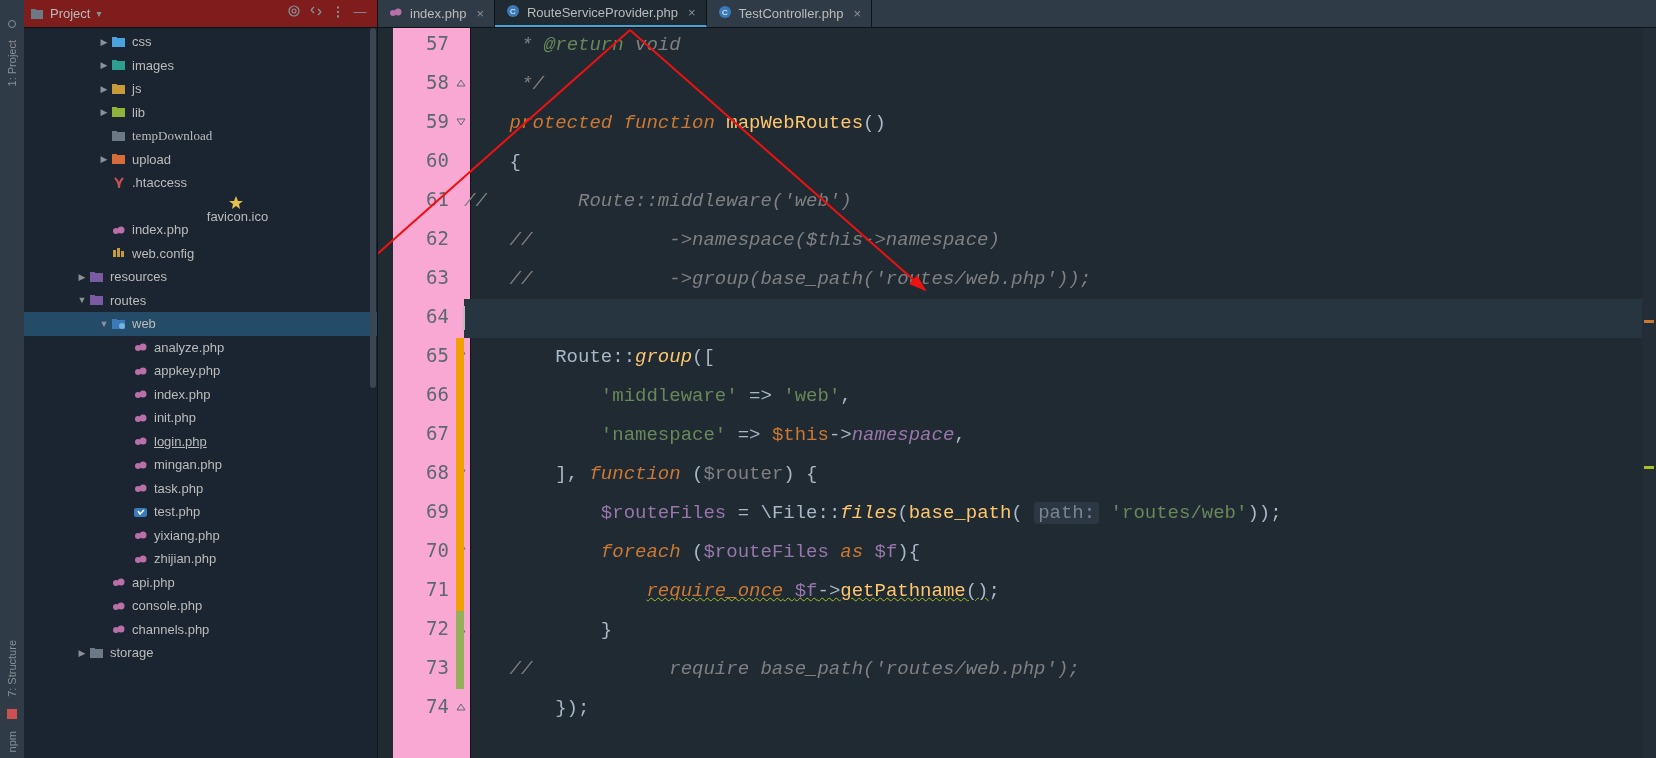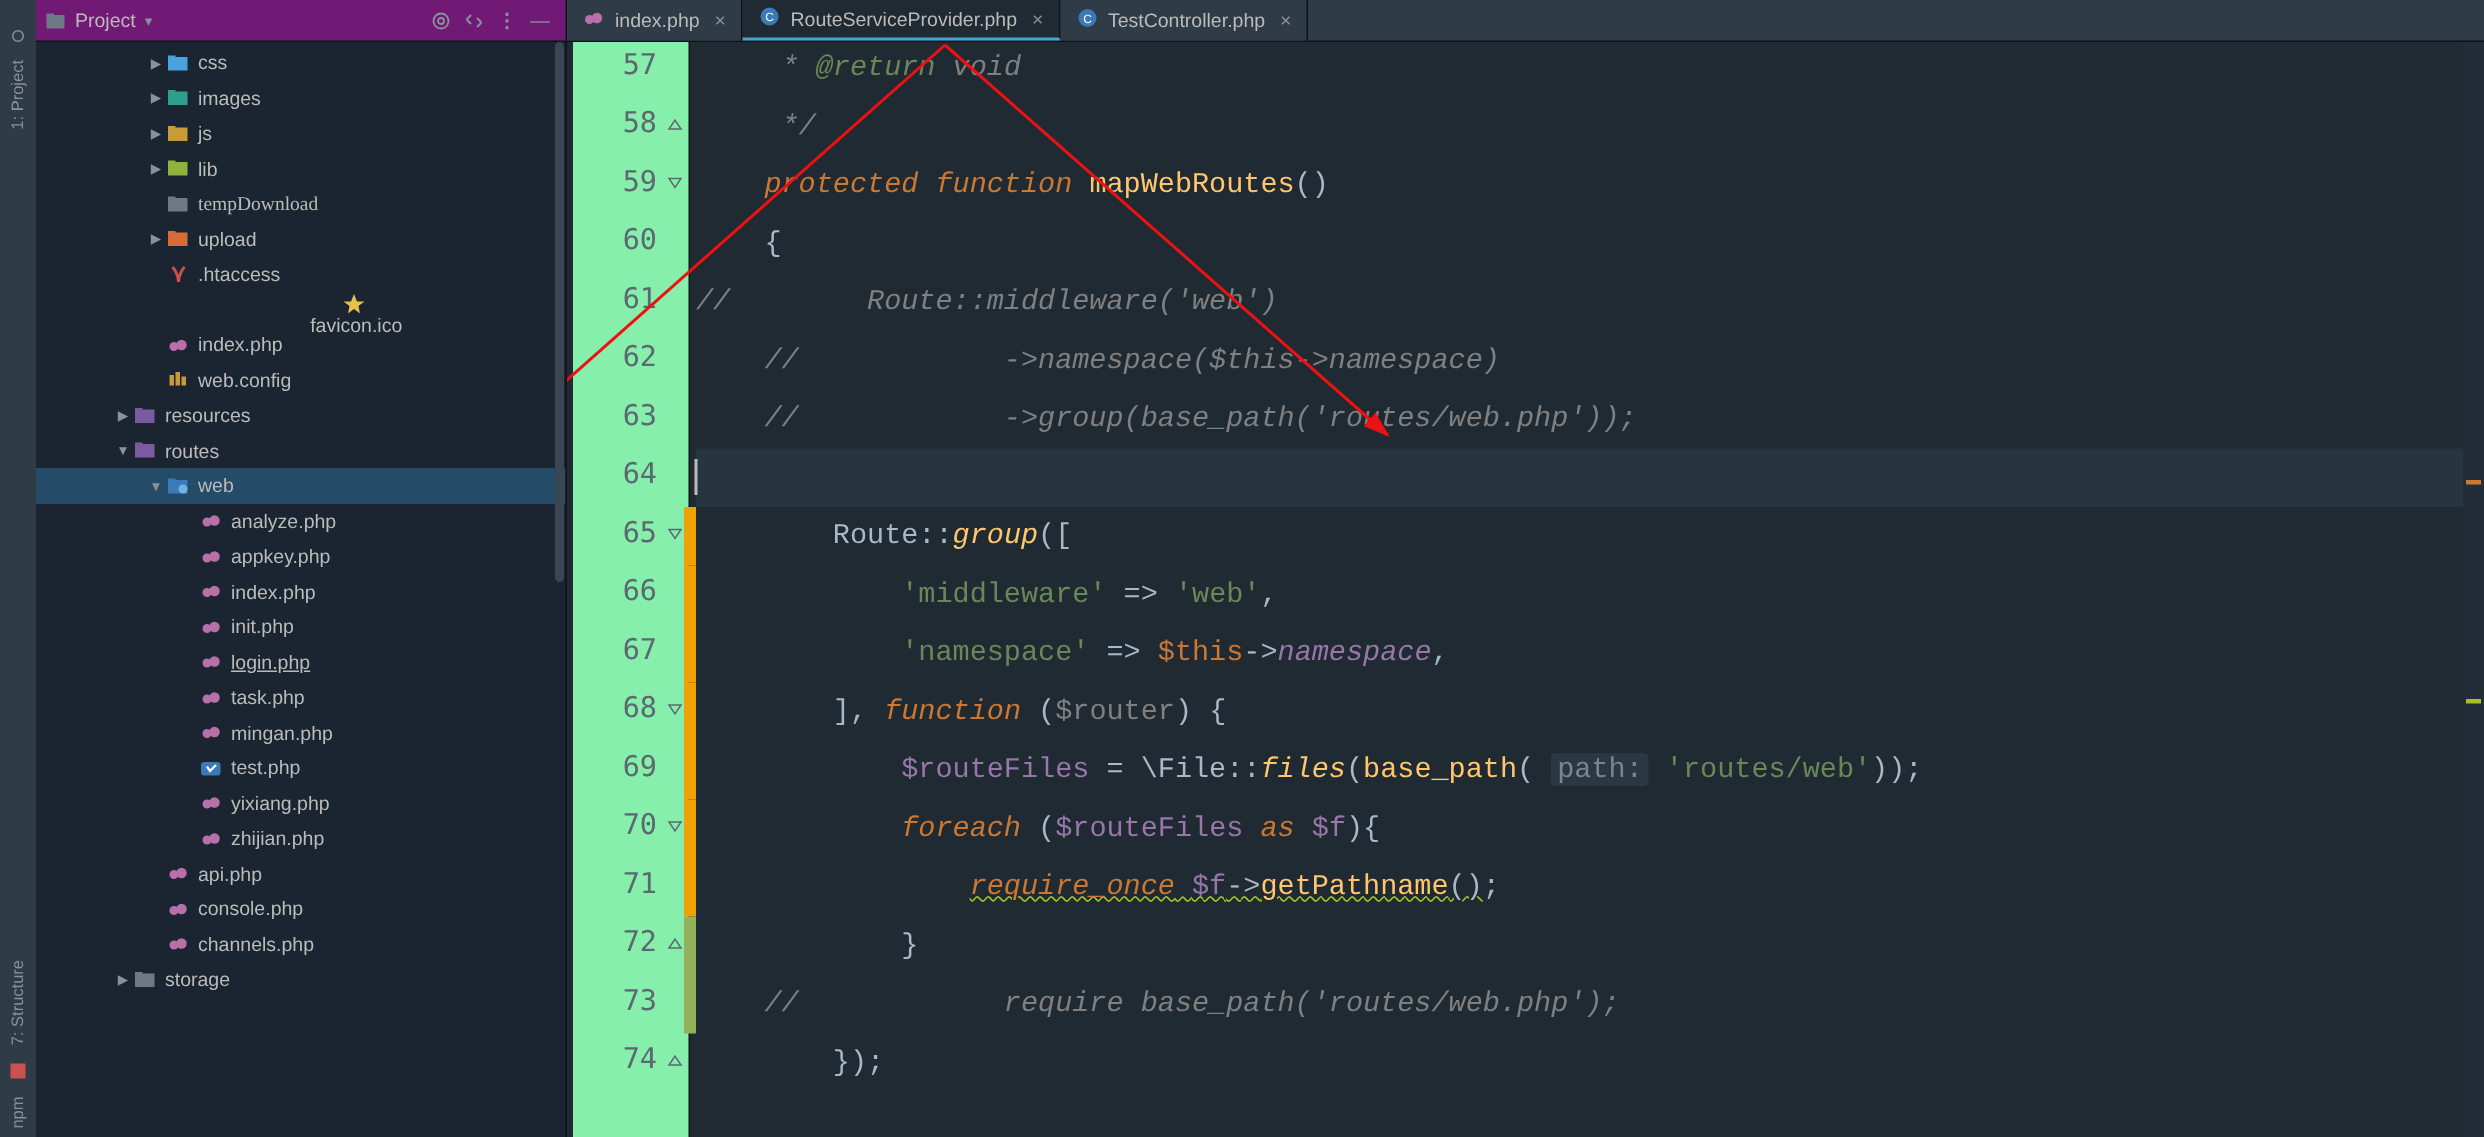--- a/index.html
+++ b/index.html
@@ -36,42 +36,42 @@
     font-family:"Segoe UI",Arial,sans-serif;font-size:13px;color:var(--fg);
     background:var(--bg-dark)}
   .root{display:flex;width:100%;height:100%}
   
   .tool-strip{width:24px;background:#2f3b46;display:flex;flex-direction:column;
     align-items:center;padding-top:20px;font-size:11px;color:#8a9199}
   .vlabel{writing-mode:vertical-rl;transform:rotate(180deg);padding:6px 0;cursor:pointer}
   .ts-spacer{flex:1}
   
   .project{width:354px;background:var(--bg-panel);display:flex;flex-direction:column;border-right:1px solid #0d1318}
-  .proj-header{height:28px;background:#701a75;display:flex;align-items:center;padding:0 6px;border-bottom:1px solid #0d1318}
+  .proj-header{height:28px;background:#7f1d1d;display:flex;padding:0 6px;border-bottom:1px solid #0d1318}
   .proj-header .title{display:flex;align-items:center;gap:6px}
   .proj-header .title svg{flex:none}
   .proj-header .spacer{flex:1}
   .proj-header .hicon{width:22px;height:22px;display:flex;align-items:center;justify-content:center;color:#8a9199}
   .tree{flex:1;overflow:hidden;position:relative;padding-top:2px}
   .node{height:23.5px;display:flex;align-items:center;white-space:nowrap;cursor:pointer}
   .node .arrow{width:12px;display:inline-flex;justify-content:center;color:#8a9199;font-size:9px}
   .node .ficon{width:18px;display:inline-flex;justify-content:center;align-items:center;margin-right:4px}
   .node.sel{background:var(--bg-selection)}
   .rscroll{position:absolute;right:0;top:0;bottom:0;width:8px;background:transparent}
   .rscroll .thumb{position:absolute;left:1px;right:1px;top:0;height:360px;background:#3a4652;border-radius:3px}
   
   .editor{flex:1;display:flex;flex-direction:column;background:var(--bg-editor);position:relative}
   .tabs{height:28px;background:#2f3b46;display:flex;align-items:stretch;border-bottom:1px solid #0d1318}
   .tab{display:flex;align-items:center;padding:0 10px;gap:6px;border-right:1px solid #0d1318;
     background:var(--bg-tab-inactive);cursor:pointer}
   .tab.active{background:var(--bg-editor);border-bottom:2px solid #45a3d6}
   .tab .close{color:#8a9199;font-size:13px;padding-left:4px}
   .tab .tlabel{}
   .code-area{flex:1;position:relative;overflow:hidden}
-  .gutter{position:absolute;left:4px;top:0;bottom:0;width:78px;background:#86efac;
+  .gutter{position:absolute;left:15px;top:0;bottom:0;width:78px;background:#f9a8d4;
     border-right:1px solid #0d1318}
   .change-strip{position:absolute;left:78px;top:0;bottom:0;width:8px}
   .lineno{position:absolute;left:0;width:56px;text-align:right;color:var(--fg-lineno);
     font-family:Consolas,monospace;font-size:19px}
   .fold{position:absolute;left:62px;width:14px;height:14px;color:#5c6870}
   .marker{position:absolute;left:0;width:8px}
   .code{position:absolute;left:86px;right:14px;top:0;bottom:0;
     font-family:Consolas,"Courier New",monospace;font-size:19px;line-height:39px;white-space:pre}
   .line{position:absolute;left:0;right:0;height:39px}
   .line.hl{background:#263540}
@@ -314,31 +314,31 @@
           <span>login.php</span>
         </div>
         <div class="node" style="padding-left: 96px;">
           <span class="arrow"></span>
           <span class="ficon">
             <svg width="16" height="14" viewBox="0 0 16 14">
               <ellipse cx="5" cy="8" rx="3" ry="3" fill="#b96fa8"></ellipse>
               <ellipse cx="10" cy="7" rx="3.5" ry="3.5" fill="#b96fa8"></ellipse>
             </svg>
           </span>
+          <span>mingan.php</span>
+        </div>
+        <div class="node" style="padding-left: 96px;">
+          <span class="arrow"></span>
+          <span class="ficon">
+            <svg width="16" height="14" viewBox="0 0 16 14">
+              <ellipse cx="5" cy="8" rx="3" ry="3" fill="#b96fa8"></ellipse>
+              <ellipse cx="10" cy="7" rx="3.5" ry="3.5" fill="#b96fa8"></ellipse>
+            </svg>
+          </span>
           <span>task.php</span>
-        </div>
-        <div class="node" style="padding-left: 96px;">
-          <span class="arrow"></span>
-          <span class="ficon">
-            <svg width="16" height="14" viewBox="0 0 16 14">
-              <ellipse cx="5" cy="8" rx="3" ry="3" fill="#b96fa8"></ellipse>
-              <ellipse cx="10" cy="7" rx="3.5" ry="3.5" fill="#b96fa8"></ellipse>
-            </svg>
-          </span>
-          <span>mingan.php</span>
         </div>
         <div class="node" style="padding-left: 96px;">
           <span class="arrow"></span>
           <span class="ficon">
             <svg width="16" height="14" viewBox="0 0 16 14">
               <rect x="1" y="3" width="13" height="9" rx="2" fill="#3a7ab8"></rect>
               <path d="M5 6 L7 9 L11 5" stroke="#fff" stroke-width="1.5" fill="none"></path>
             </svg>
           </span>
           <span>test.php</span>

